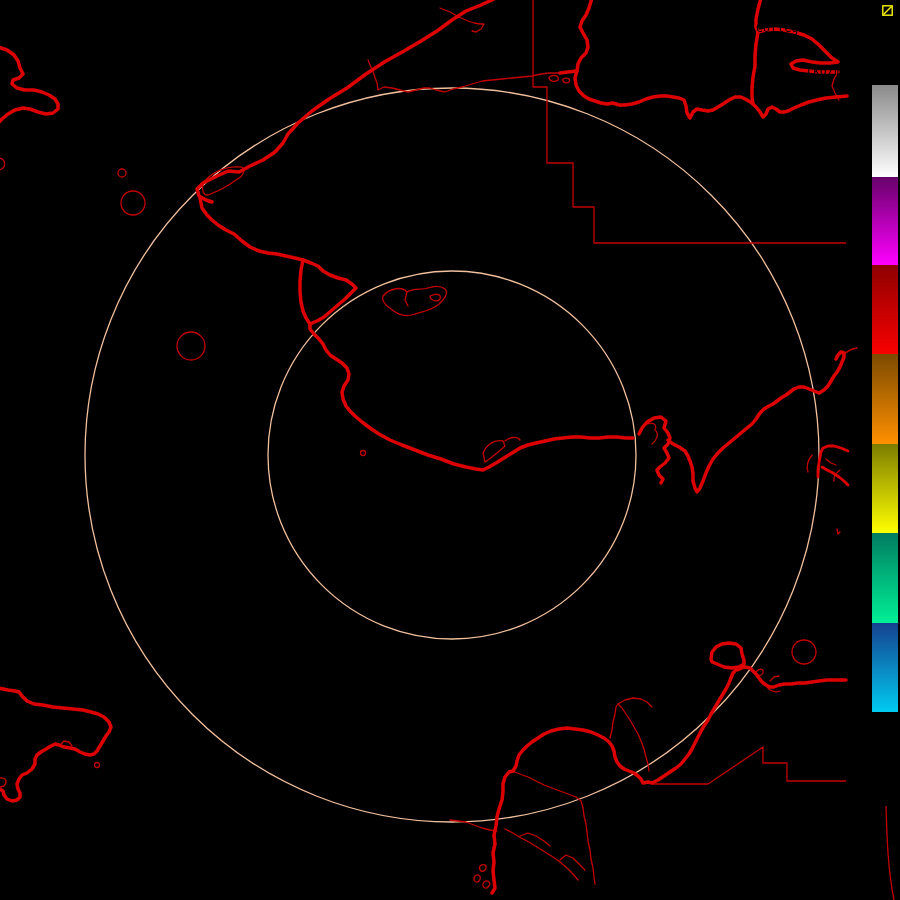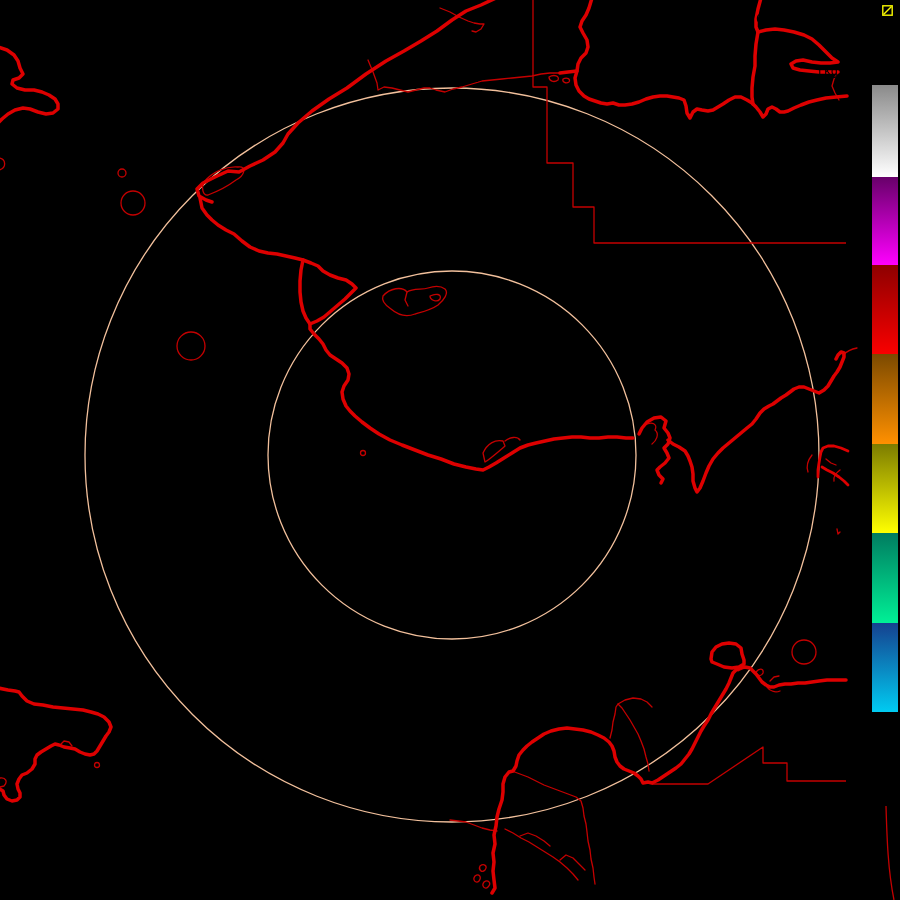--- a/index.html
+++ b/index.html
@@ -2,24 +2,24 @@
 <html><head>
 <meta charset="utf-8">
 <style>
   html,body{margin:0;padding:0;background:#000;}
   #stage{
     position:relative;width:900px;height:900px;background:var(--bg,#000);
     overflow:hidden;font-family:"DejaVu Sans Mono","Liberation Mono",monospace;
   }
   #map-svg{position:absolute;left:0;top:0;}
   .txt{position:absolute;white-space:pre;}
-  #brand-text{top:12px;right:23px;font-size:11.5px;color:var(--yellow);letter-spacing:0.2px;}
+  #brand-text{top:21px;right:23px;font-size:11.5px;color:var(--yellow);letter-spacing:0.2px;}
   #brand-glyph{position:absolute;top:5px;right:7px;width:11px;height:11px;}
   #legend-title{top:54px;right:7px;font-size:12px;color:var(--yellow);}
-  #legend-units{top:64px;right:33px;font-size:12px;color:var(--yellow);}
+  #legend-units{top:64px;right:44px;font-size:12px;color:var(--yellow);}
   #colorbar{
     position:absolute;left:872px;top:85px;width:26px;height:715px;
     border:2px solid var(--bar-border);box-sizing:border-box;
   }
   .bar-tick{
     position:absolute;right:33px;width:40px;text-align:right;
     font-size:14px;line-height:16px;color:var(--yellow);
   }
   .ring-label{
     position:absolute;font-size:12px;font-weight:bold;font-style:italic;

